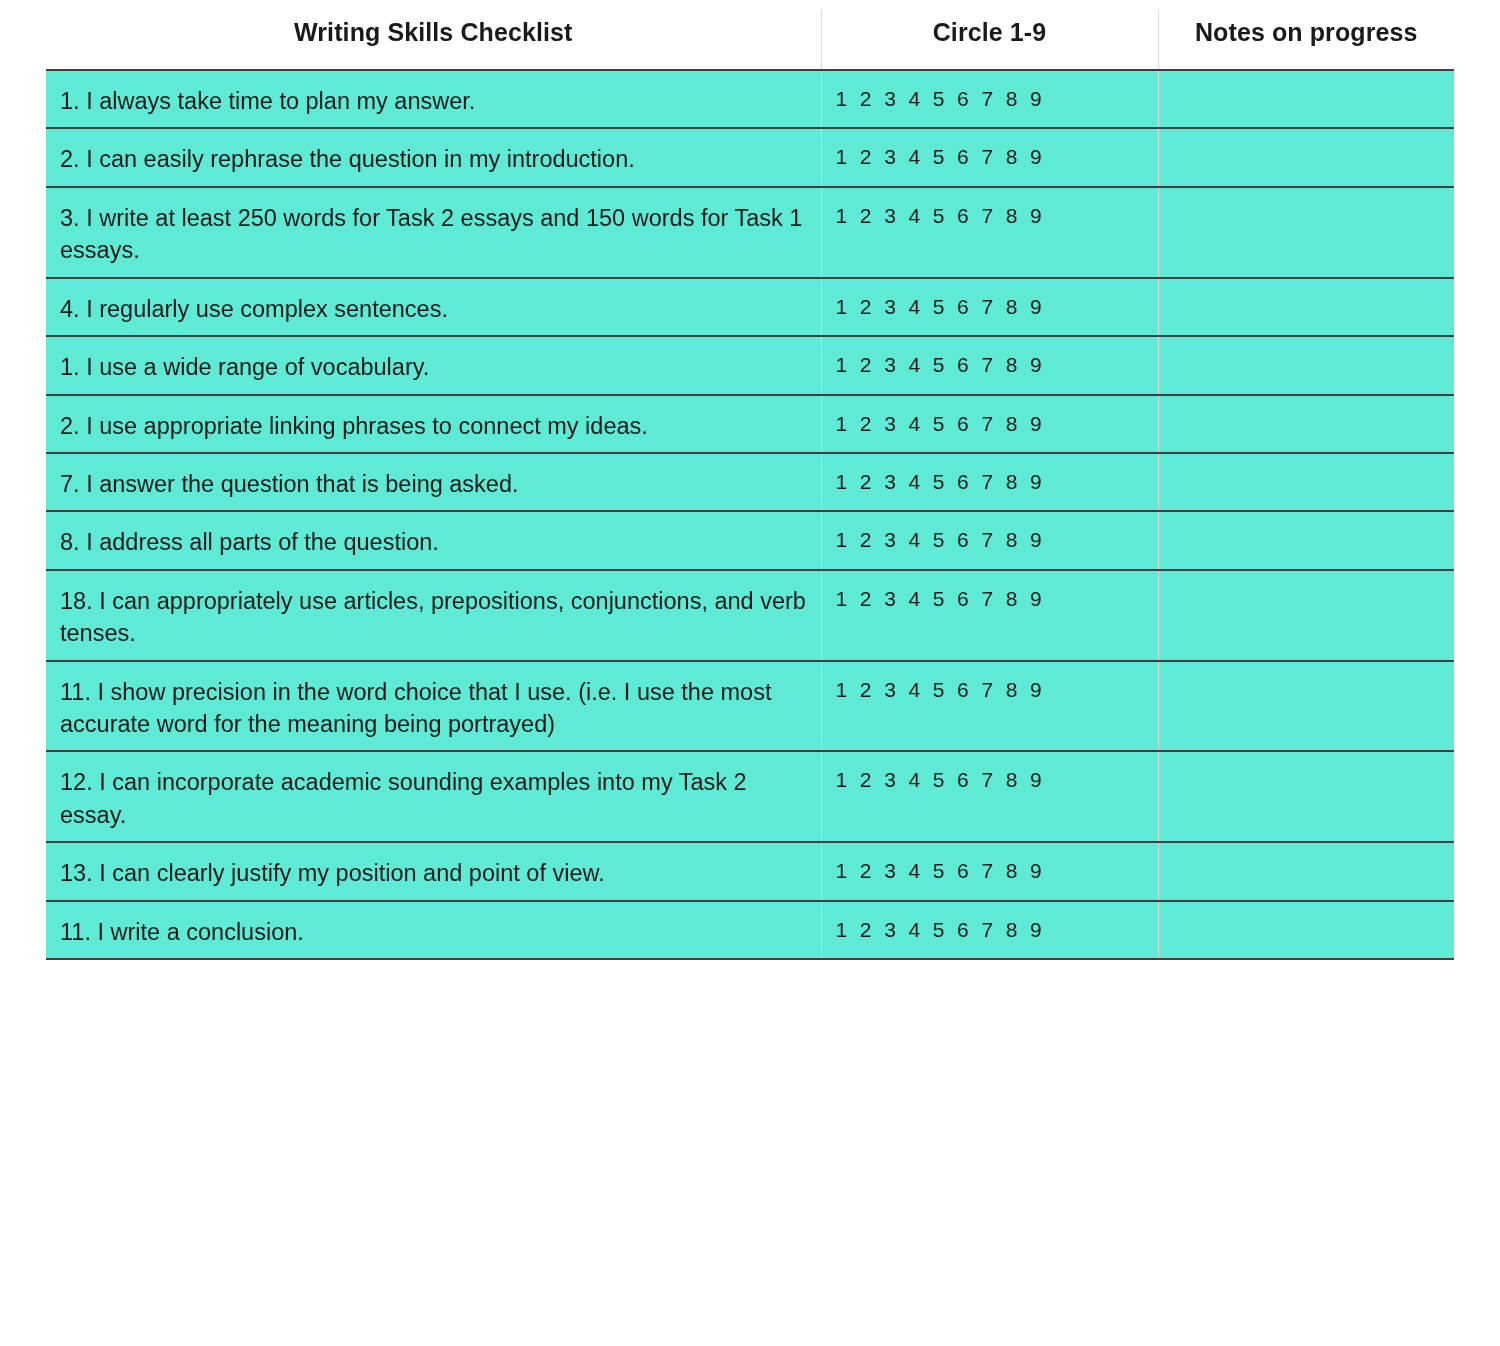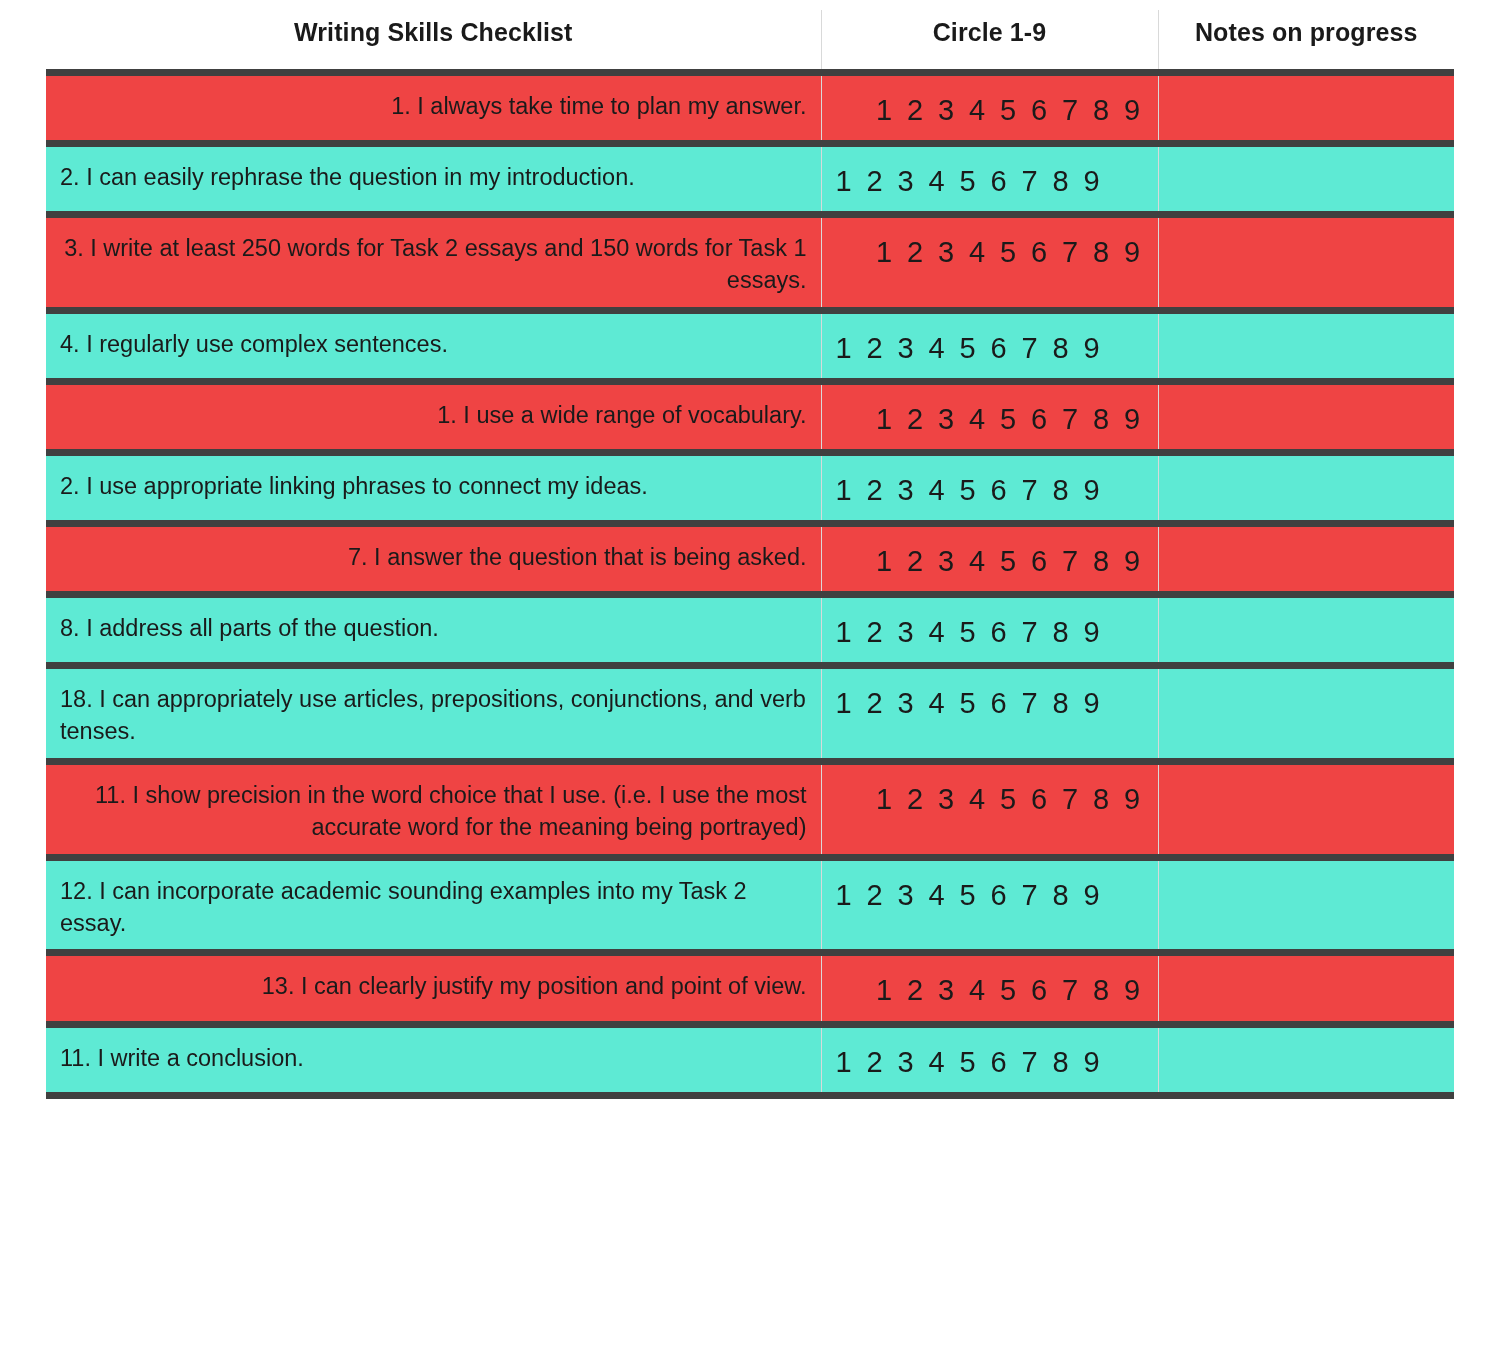--- a/index.html
+++ b/index.html
@@ -24,21 +24,21 @@
     width: 1408px;
     table-layout: fixed;
   }
   table.checklist col.c-skill { width: 775px; }
   table.checklist col.c-scale { width: 337px; }
   table.checklist col.c-notes { width: 296px; }
 
   table.checklist th,
   table.checklist td {
     border-top: 1px solid #d9d9d9;
-    border-bottom: 7px solid #404040;
+    border-bottom: 2px solid #404040;
     vertical-align: top;
     padding: 14px 14px 10px 14px;
   }
   table.checklist th {
     border-top: none;
     font-size: 25px;
     font-weight: bold;
     text-align: center;
     padding-top: 8px;
     padding-bottom: 22px;
@@ -49,33 +49,32 @@
     border-right: 1px solid #d9d9d9;
   }
   td.skill-cell {
     font-size: 23.5px;
     line-height: 1.38;
     border-right: 1px solid #d9d9d9;
     padding-left: 9px;
     padding-right: 18px;
   }
   td.scale-cell {
-    font-size: 29px;
+    font-size: 21px;
     line-height: 1.38;
     border-right: 1px solid #d9d9d9;
     padding-left: 16px;
     letter-spacing: 3.4px;
     white-space: nowrap;
   }
   td.notes-cell {
     font-size: 23.5px;
   }
   tr.shaded td {
-    background: #ef4444;
-    text-align: right;
+    background: #5eead4;
   }
   tr.plain td {
     background: #5eead4;
   }
   thead tr th { background: #ffffff; }
 </style>
 </head>
 <body>
 
 <div class="page">

